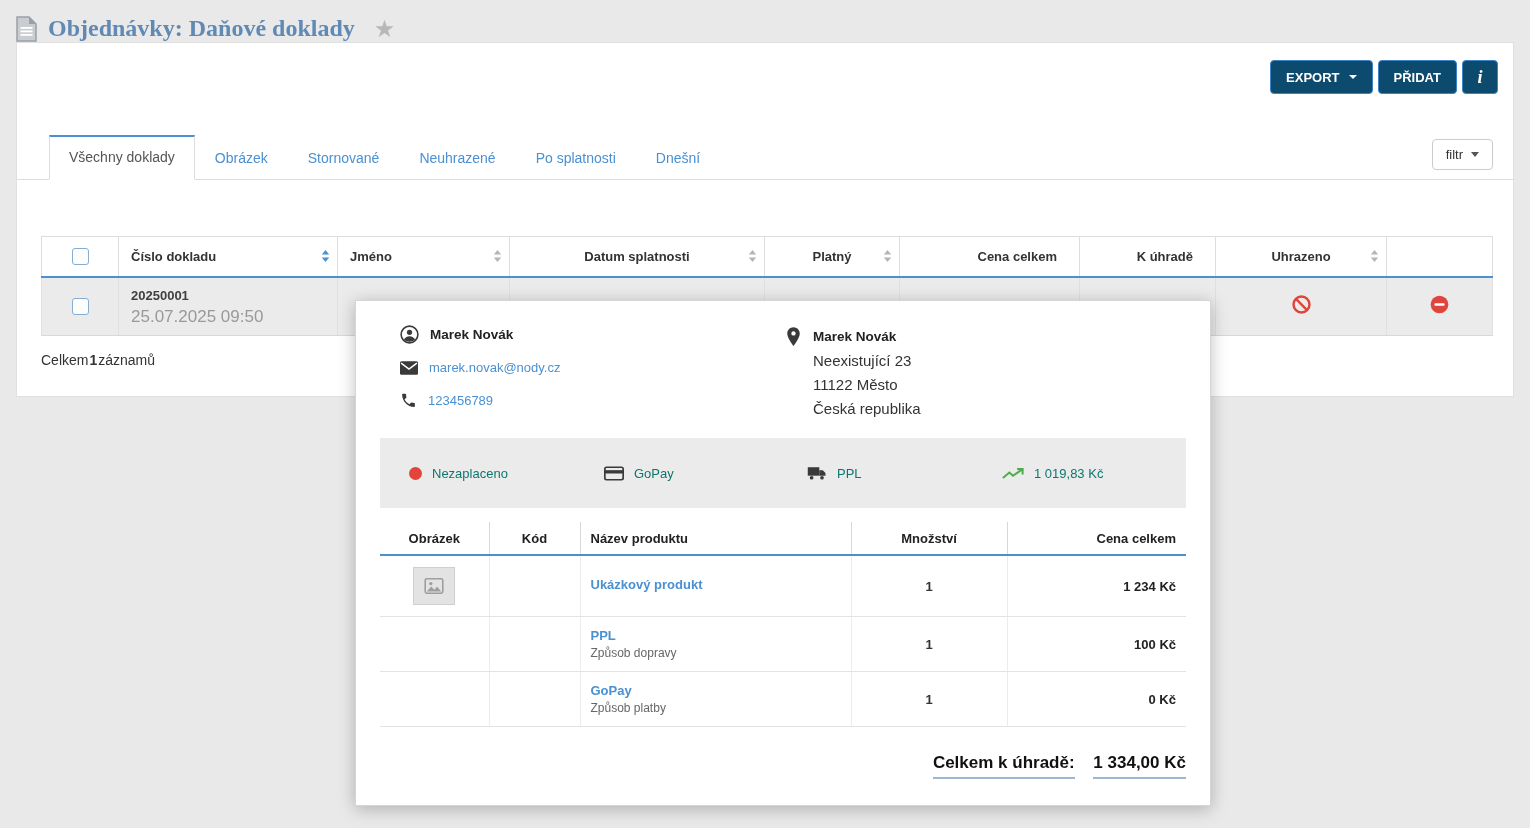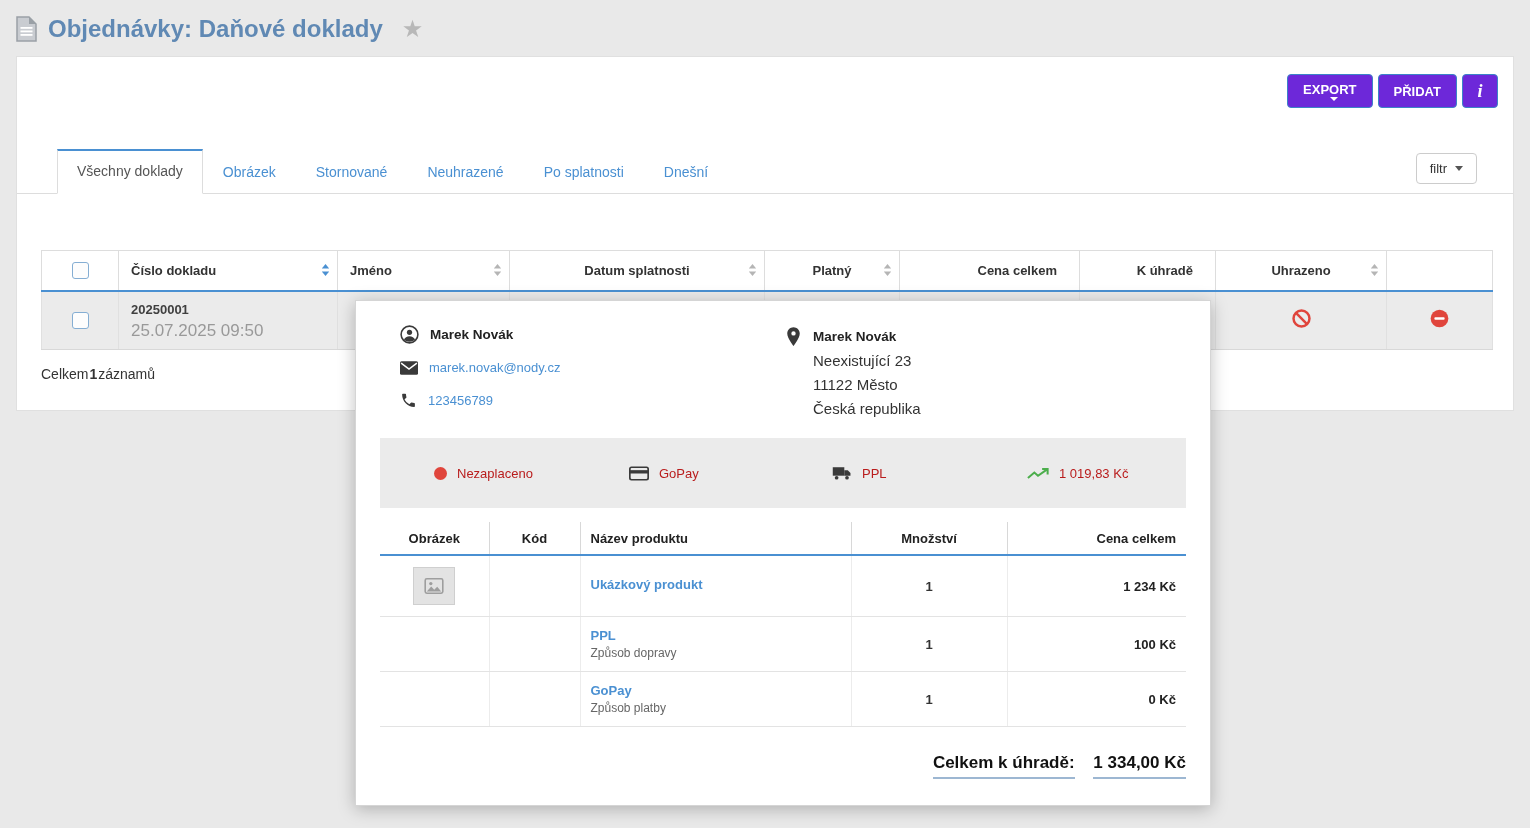--- a/index.html
+++ b/index.html
@@ -5,47 +5,47 @@
   * { box-sizing: border-box; }
   html,body { margin:0; padding:0; }
   body {
     background:#e9e9e9;
     font-family:"Liberation Sans", sans-serif;
     color:#333;
   }
   .page { position:relative; width:1530px; height:828px; overflow:hidden; }
 
   
-  .page-header { display:flex; align-items:center; gap:11px; padding:15px 16px 13px; }
+  .page-header { display:flex; align-items:center; gap:11px; padding:15px 16px 0;font-family:Liberation Serif, serif; }
   .page-title { font-size:24px; font-weight:bold; color:#6089b4; margin:0; }
   .star-icon { font-size:24px; color:#b8b8b8; margin-left:8px; cursor:pointer; line-height:1; }
 
   
   .card { position:relative; margin:0 16px; background:#fff; border:1px solid #e0e0e0; padding-bottom:28px; }
 
   .toolbar { position:absolute; top:17px; right:15px; display:flex; gap:5px; }
   .btn-primary {
     display:inline-flex; align-items:center; justify-content:center;
-    height:34px; padding:0 15px; background:#6d28d9; border:1px solid #3c83c8;
+    height:34px; padding:0 15px; background:#0c4a6e; border:1px solid #3c83c8;
     border-radius:4px; color:#fff; font-weight:bold; font-size:13px;
-    font-family:inherit; cursor:pointer;flex-direction:column;
+    font-family:inherit; cursor:pointer;
   }
   .btn-info { width:36px; padding:0; font-style:italic; font-family:"Liberation Serif", serif; font-size:18px; }
   .caret-down { display:inline-block; width:0; height:0; border-left:4px solid transparent; border-right:4px solid transparent; border-top:4px solid #fff; margin-left:9px; }
 
   
-  .tabs-row { position:relative; margin-top:92px; padding:0 20px 0 40px; border-bottom:1px solid #ddd; }
+  .tabs-row { position:relative; margin-top:92px; padding:0 20px 0 32px; border-bottom:1px solid #ddd; }
   .tabs { list-style:none; display:flex; margin:0; padding:0; }
   .tab { padding:14px 19px 13px; font-size:14px; color:#4a90d2; cursor:pointer; border:1px solid transparent; margin-bottom:-1px; }
   .tab.active {
     background:#fff; color:#555; border:1px solid #ddd;
     border-top:2px solid #4a90d2; border-bottom:1px solid #fff; padding-top:12px;
   }
   .filter-btn {
-    position:absolute; right:36px; bottom:9px; height:31px; padding:0 13px;
+    position:absolute; right:20px; bottom:9px; height:31px; padding:0 13px;
     background:#fff; border:1px solid #ccc; border-radius:4px; font-size:13px;
     color:#333; font-family:inherit; display:inline-flex; align-items:center; gap:8px; cursor:pointer;margin-left:15px;
   }
   .chevron-down { width:0; height:0; border-left:4px solid transparent; border-right:4px solid transparent; border-top:5px solid #555; }
 
   
   .orders-table { width:calc(100% - 44px); margin:56px 20px 0 24px; border-collapse:collapse; table-layout:fixed; }
   .orders-table thead th {
     position:relative; border:1px solid #ddd; border-bottom:2px solid #4a90d2;
     height:40px; padding:0 12px; font-size:13px; color:#333; text-align:left; background:#fff;
@@ -74,21 +74,21 @@
   .contact { display:flex; padding:4px 0 0 20px; }
   .contact-left { width:386px; }
   .contact-item { display:flex; align-items:center; gap:11px; margin-bottom:14px; min-height:19px; }
   .contact-name { font-weight:bold; font-size:13.5px; color:#222; }
   .link { color:#4a90d2; text-decoration:none; font-size:13px; cursor:pointer; }
   .contact-right { display:flex; gap:12px; align-items:flex-start; }
   .addr-name { font-weight:bold; font-size:13.5px; line-height:24px; color:#222; }
   .addr-line { font-size:15px; line-height:24px; color:#333; }
 
   .status-bar { margin-top:14px; background:#ebebeb; height:70px; display:grid; grid-template-columns:195px 203px 195px 1fr; align-items:center; }
-  .status-cell { display:flex; align-items:center; gap:10px; padding-left:29px; font-size:13px; color:#b91c1c;margin-left:25px; }
+  .status-cell { display:flex; align-items:center; gap:10px; padding-left:29px; font-size:13px; color:#0f766e; }
   .dot { width:13px; height:13px; border-radius:50%; background:#e0453c; flex:none; }
 
   .products { width:100%; border-collapse:collapse; margin-top:14px; table-layout:fixed; }
   .products thead th {
     font-size:13px; font-weight:bold; color:#222; height:33px; padding:0 10px;
     border-bottom:2px solid #4a90d2; border-left:1px solid #d8d8d8; text-align:left; background:#fff;
   }
   .products thead th:first-child { border-left:none; }
   .products thead th.t-center { text-align:center; }
   .products thead th.t-right { text-align:right; }

